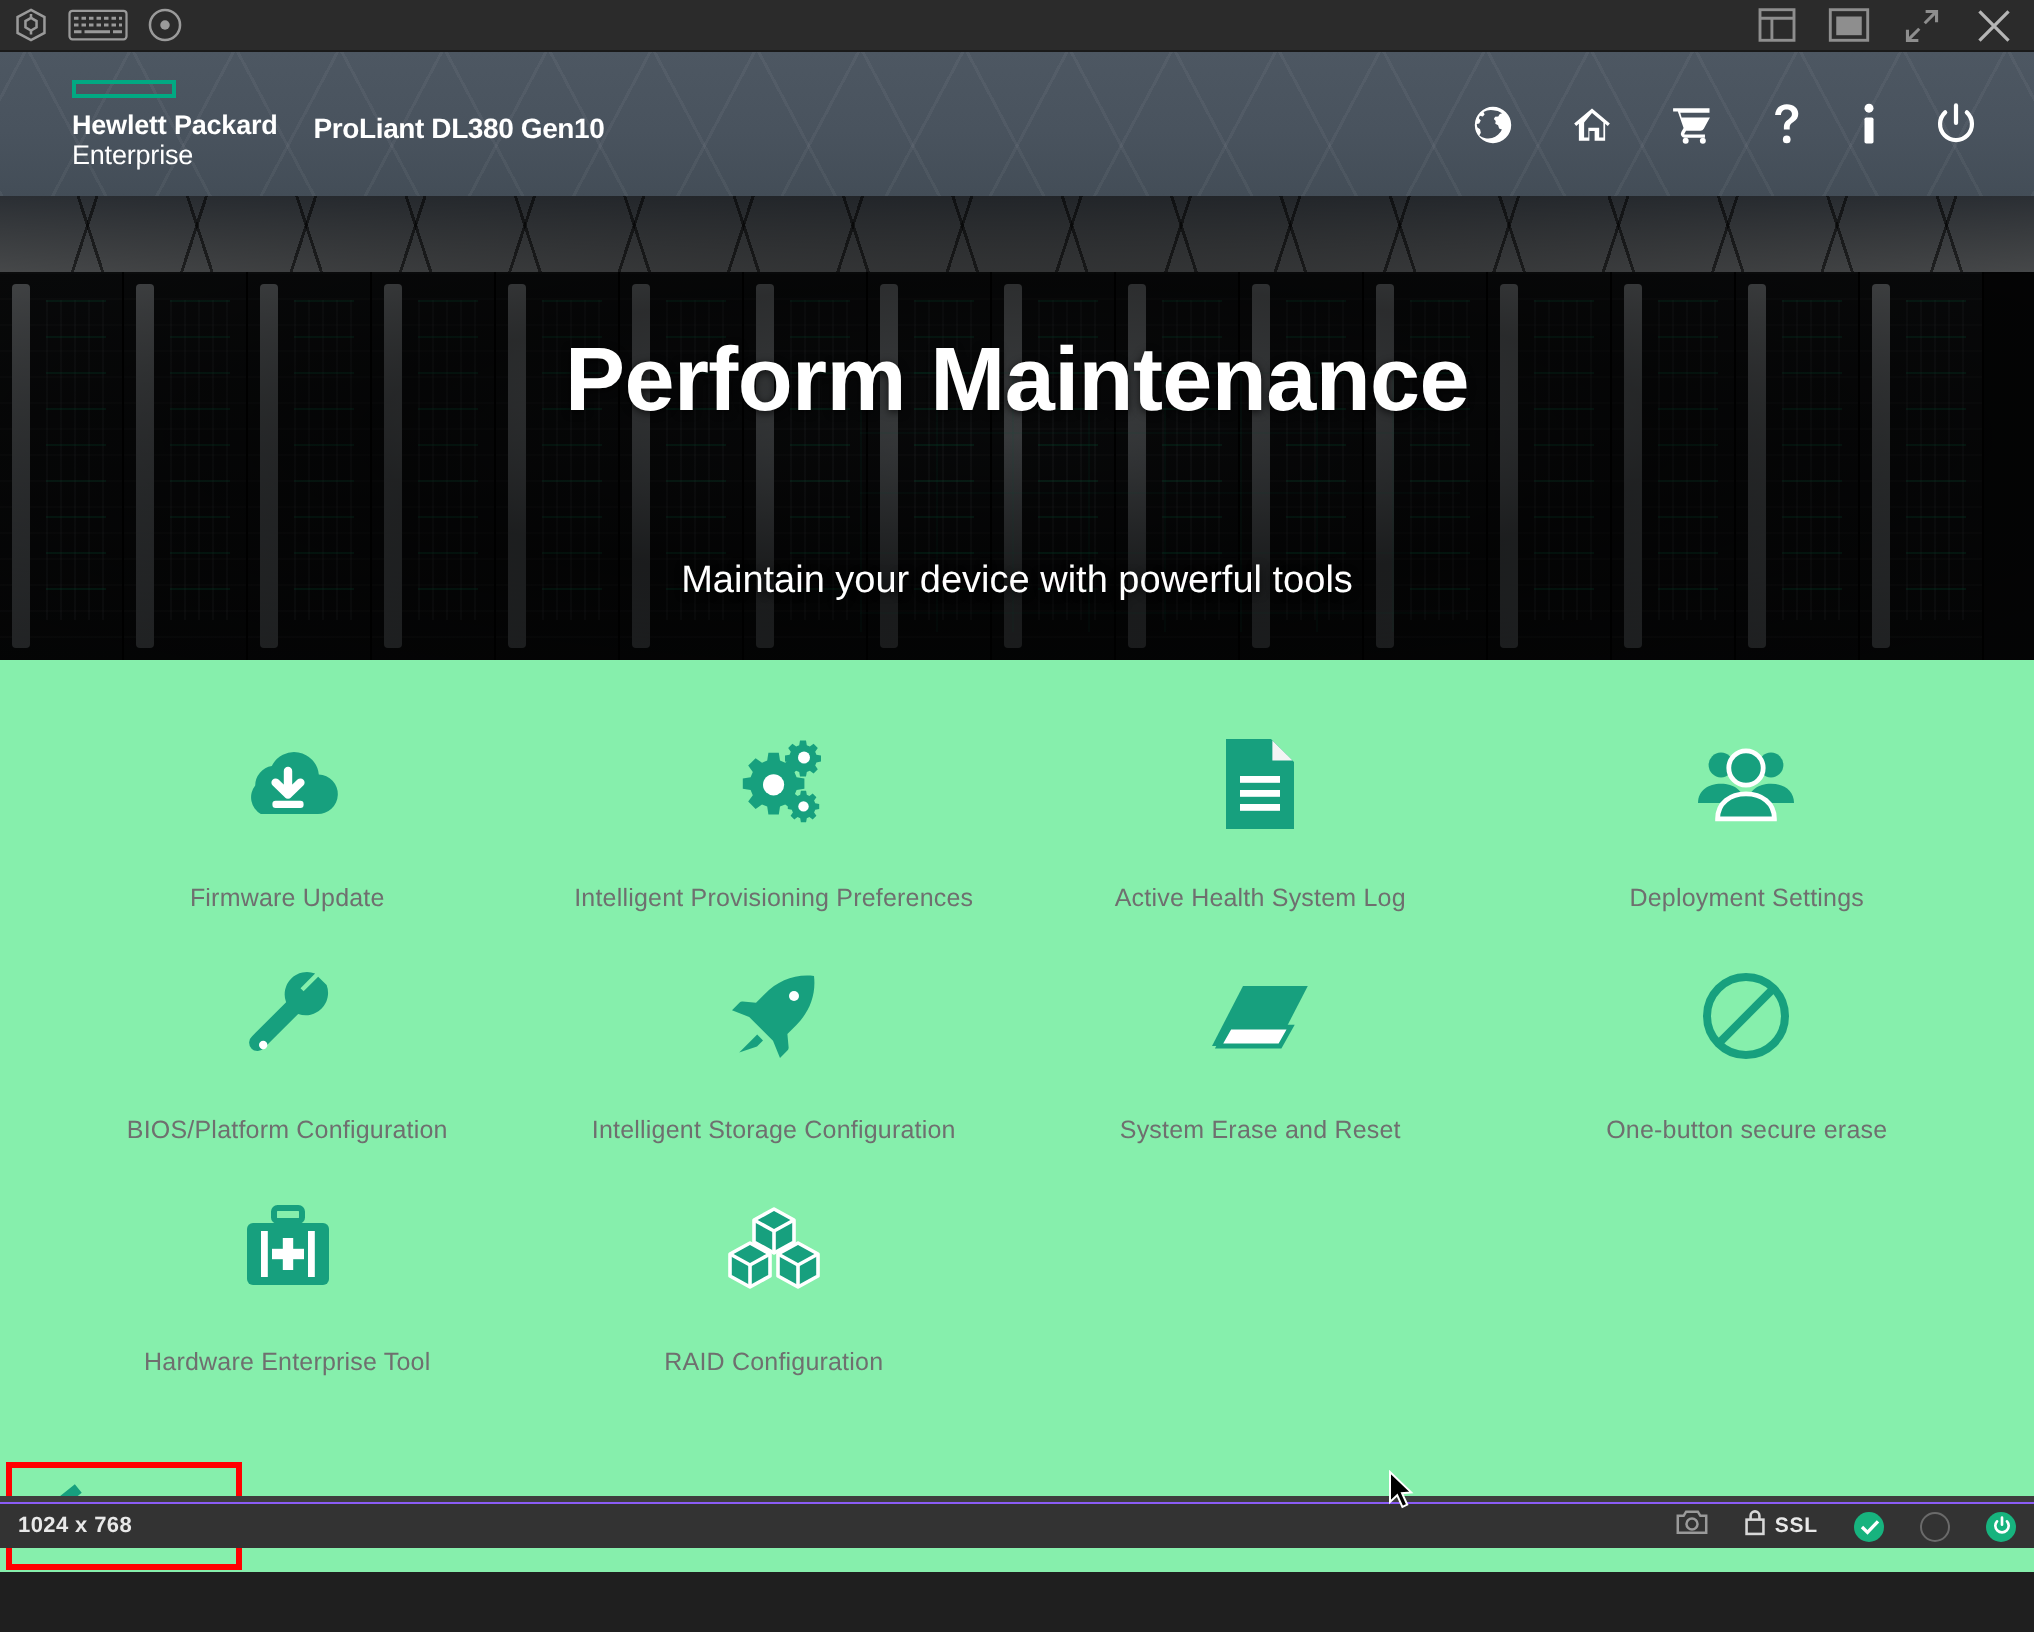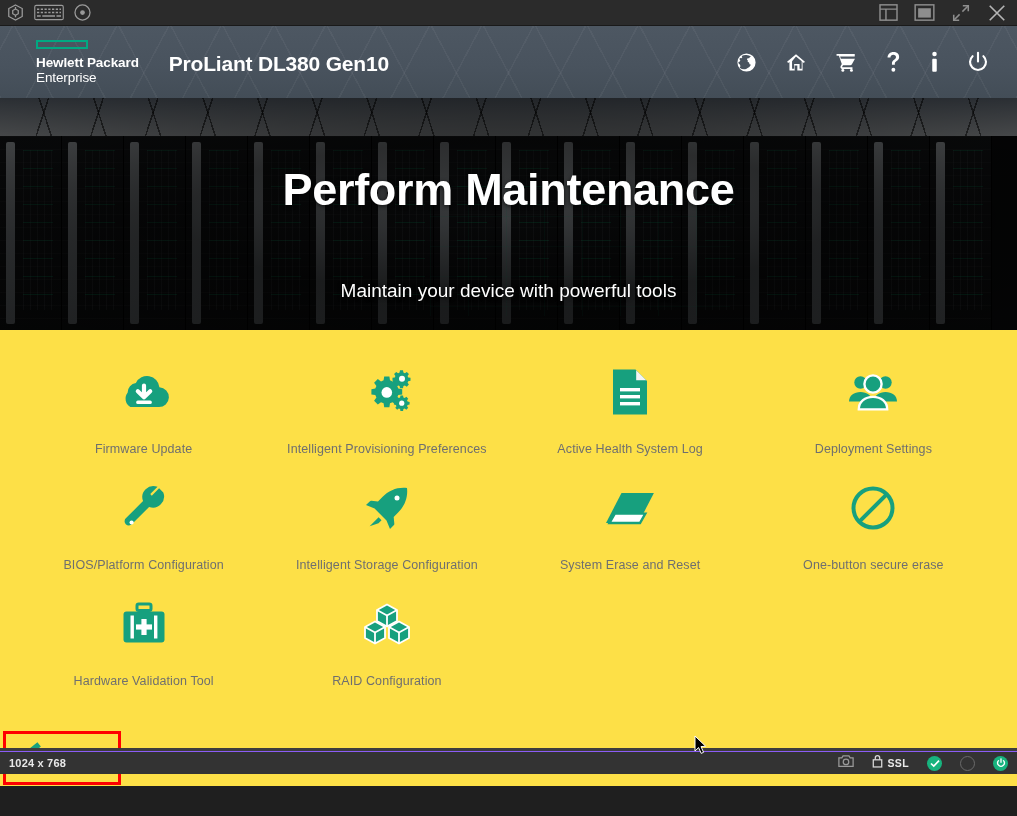--- a/index.html
+++ b/index.html
@@ -34,22 +34,22 @@
   }
   .brand { display: flex; align-items: flex-start; padding-left: 36px; }
   .brand-block { display: flex; flex-direction: column; }
   .hpe-rule {
     width: 52px; height: 9px; border: 2px solid #01a982; background: transparent;
     margin-bottom: 6px;
   }
   .hpe-name1 { color: #ffffff; font-size: 13.5px; font-weight: bold; line-height: 15px; letter-spacing: -0.1px; }
   .hpe-name2 { color: #ffffff; font-size: 13.5px; font-weight: normal; line-height: 15px; letter-spacing: -0.1px; }
   .product-name {
-    color: #ffffff; font-size: 21px; font-weight: bold; letter-spacing: -0.2px;
-    margin-left: 30px; align-self: center; padding-top: 4px;
+    color: #ffffff; font-size: 14px; font-weight: bold; letter-spacing: -0.2px;
+    margin-left: 18px; align-self: center; padding-top: 4px;
   }
   .header-icons { margin-left: auto; display: flex; align-items: center; gap: 28px; padding-right: 28px; }
   .header-icons .hicon { cursor: pointer; display: flex; align-items: center; justify-content: center; }
 
   
   .hero {
     position: absolute; top: 98px; left: 0; width: 1017px; height: 232px;
     overflow: hidden; background: #0b0d0e;
   }
   .hero-photo { position: absolute; inset: 0; }
@@ -100,21 +100,21 @@
     text-shadow: 0 1px 4px rgba(0,0,0,.7);
   }
   .hero-sub {
     color: #ffffff; font-size: 19px; font-weight: normal; margin-top: 64px;
     text-shadow: 0 1px 4px rgba(0,0,0,.7);
   }
 
   
   .content {
     position: absolute; top: 330px; left: 0; width: 1017px; height: 456px;
-    background: #fde047;
+    background: #86efac;
   }
   .tile-grid {
     display: grid; grid-template-columns: repeat(4, 1fr);
     padding: 28px 22px 0 22px; row-gap: 0;
   }
   .tile {
     display: flex; flex-direction: column; align-items: center;
     height: 116px; cursor: pointer; padding-top: 6px;
   }
   .tile.empty { cursor: default; }
@@ -396,21 +396,21 @@
         <div class="tile-icon">
           <svg width="44" height="44" viewBox="0 0 44 44" fill="#17a07e">
             <rect x="15" y="2" width="14" height="6.5" rx="1.8" fill="none" stroke="#17a07e" stroke-width="3"></rect>
             <rect x="1.5" y="9.5" width="41" height="31" rx="3"></rect>
             <rect x="8.5" y="13.5" width="3.4" height="23" fill="#ffffff"></rect>
             <rect x="32" y="13.5" width="3.4" height="23" fill="#ffffff"></rect>
             <rect x="19.4" y="17" width="5.2" height="16" fill="#ffffff"></rect>
             <rect x="14" y="22.4" width="16" height="5.2" fill="#ffffff"></rect>
           </svg>
         </div>
-        <div class="tile-label">Hardware Validation Tool</div>
+        <div class="tile-label">Hardware Enterprise Tool</div>
       </div>
 
       <div class="tile">
         <div class="tile-icon">
           <svg width="48" height="44" viewBox="0 0 48 44" fill="#17a07e" stroke="#ffffff" stroke-width="1.8" stroke-linejoin="round">
             <path d="M24 2.5 34 8v11l-10 5.5L14 19V8Z"></path>
             <path d="M14 8 24 13.5 34 8"></path>
               <path d="M24 13.5V24.5"></path>
             <path d="M12 19.5 22 25v11l-10 5.5L2 36V25Z"></path>
             <path d="M2 25 12 30.5 22 25"></path>

